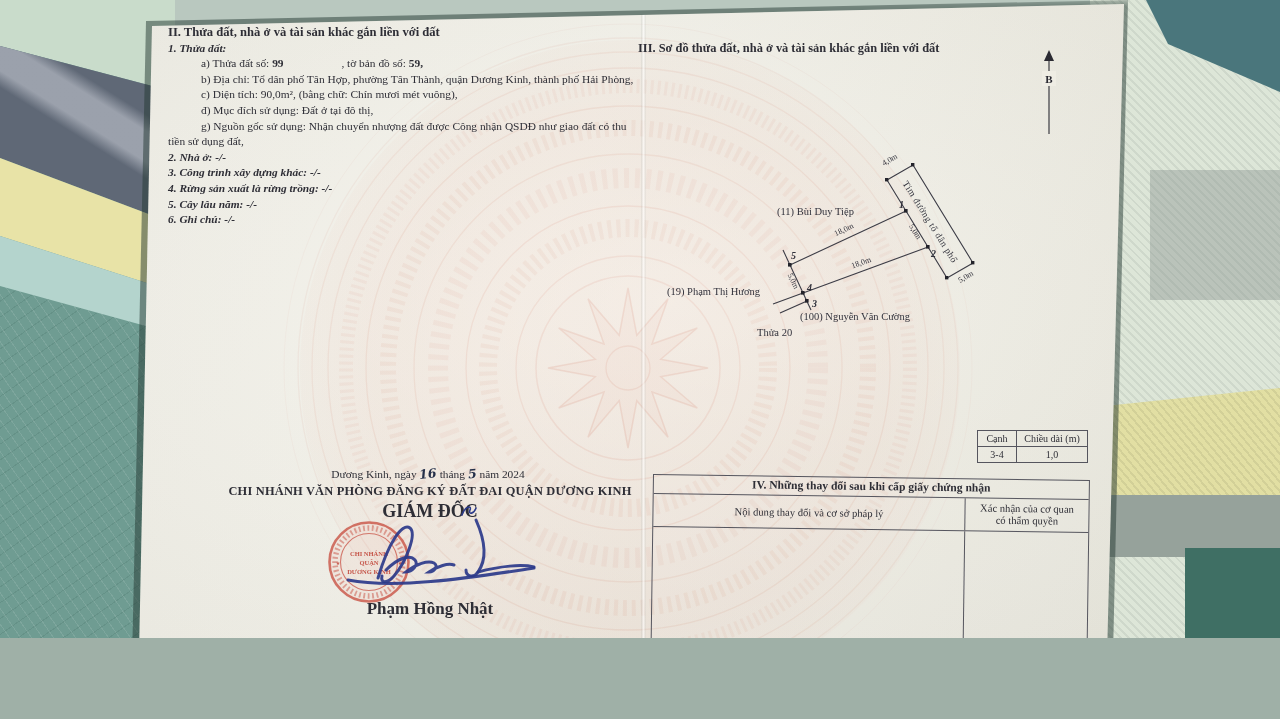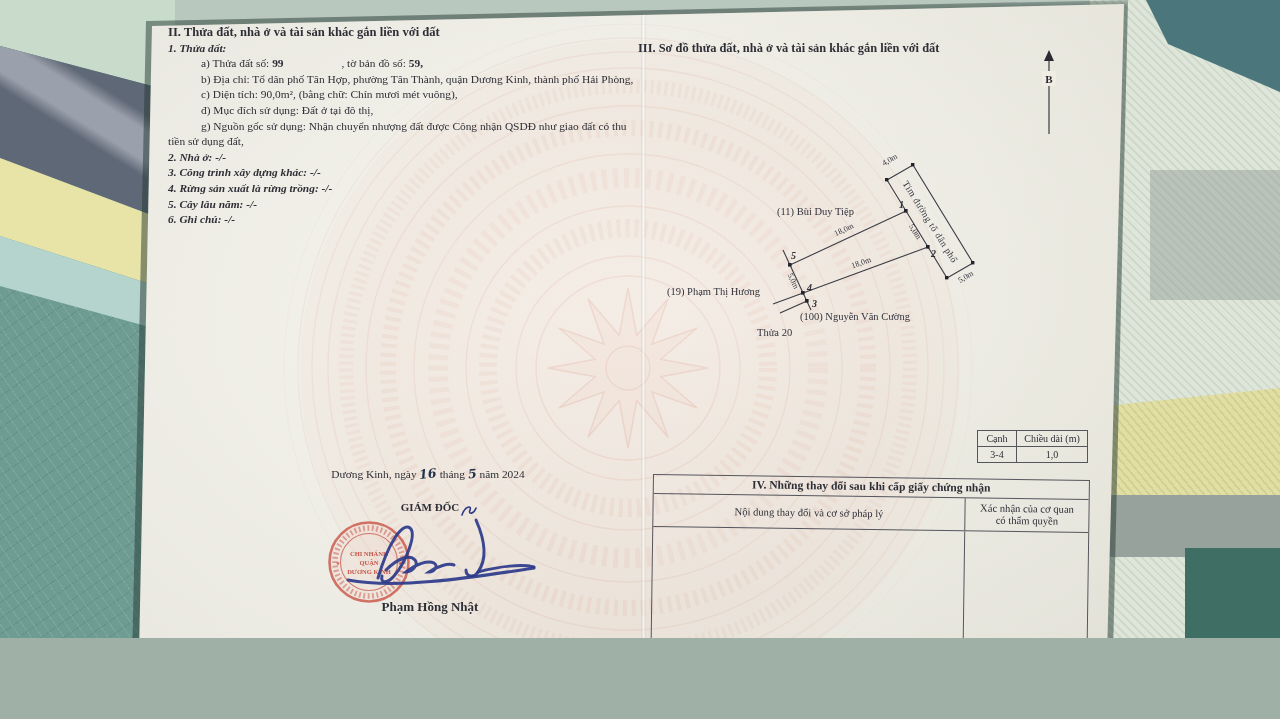--- a/index.html
+++ b/index.html
@@ -52,22 +52,22 @@
   .sec2 .h{font-size:12.6px;font-weight:bold;}
   .ind1{} .ind2{margin-left:33px;}
   .bi{font-weight:bold;font-style:italic;}
   .b{font-weight:bold;}
   .gap55{margin-left:55px;}
   .sec3-h{left:638px;top:31px;width:430px;font-size:12.4px;font-weight:bold;margin-top:10px;}
   .sign-date{left:248px;top:466px;width:360px;text-align:center;font-size:11.4px;}
   .hand{font-family:"DejaVu Serif",serif;font-style:italic;font-weight:bold;color:#25304a;
         display:inline-block;transform:rotate(-6deg);font-size:12.5px;}
   .office{left:205px;top:484px;width:450px;text-align:center;font-weight:bold;font-size:12.4px;letter-spacing:.2px;}
-  .role{left:205px;top:501px;width:450px;text-align:center;font-weight:bold;font-size:11px;}
-  .signer{left:330px;top:599px;width:200px;text-align:center;font-weight:bold;font-size:13px;}
+  .role{left:205px;top:501px;width:450px;text-align:center;font-weight:bold;font-size:18px;}
+  .signer{left:330px;top:599px;width:200px;text-align:center;font-weight:bold;font-size:17px;}
   .footer{left:162px;top:658px;font-size:11.4px;}
   .footer .hand{letter-spacing:1.5px;transform:rotate(-2deg);font-size:12px;}
   
   .edge-table{left:977px;top:430px;border-collapse:collapse;font-size:10px;color:#2e2e36;}
   .edge-table td,.edge-table th{border:1px solid #55555e;text-align:center;padding:0 2px;height:15px;font-weight:normal;}
   .edge-c1{width:34px;} .edge-c2{width:66px;margin-left:8px;}
   .t4{left:653px;top:474px;width:435px;height:200px;border:1px solid #55555e;color:#2e2e36;
       transform:rotate(.8deg);transform-origin:0 0;background:rgba(255,255,255,.06);}
   .t4-head{height:18px;line-height:18px;text-align:center;font-weight:bold;font-size:11.6px;border-bottom:1px solid #55555e;}
   .t4-sub{display:flex;height:32px;border-bottom:1px solid #55555e;font-size:10.6px;}
@@ -222,20 +222,21 @@
       </div>
     </div>
 
     <div class="abs sign-date doc-text">
       <span>Dương Kinh, ngày</span>
       <span class="hand">16</span>
       <span>tháng</span>
       <span class="hand">5</span>
       <span>năm 2024</span>
     </div>
+    <div class="abs office doc-text">CHI NHÁNH VĂN PHÒNG ĐĂNG KÝ ĐẤT ĐAI QUẬN DƯƠNG KINH</div>
     <div class="abs role doc-text">GIÁM ĐỐC</div>
     <svg class="abs" style="left:460px;top:503px;" width="18" height="16" viewBox="0 0 18 16">
       <path d="M2,12 C5,3 12,2 10,7 C8,12 14,11 16,5" fill="none" stroke="#2b3a8a" stroke-width="1.6" stroke-linecap="round"></path>
     </svg>
 
     <svg class="abs" style="left:326px;top:519px;opacity:.88;filter:blur(.3px);" width="86" height="86" viewBox="0 0 86 86">
       <circle cx="43" cy="43" r="39.5" fill="rgba(230,120,100,0.07)" stroke="rgba(196,62,48,.8)" stroke-width="2.6"></circle>
       <circle cx="43" cy="43" r="28.5" fill="none" stroke="rgba(196,62,48,.75)" stroke-width="1.1"></circle>
       <circle cx="43" cy="43" r="34" fill="none" stroke="rgba(196,62,48,.5)" stroke-width="5.5" stroke-dasharray="1.8 2.6"></circle>
       <text x="43" y="37" text-anchor="middle" font-size="6.5" font-weight="bold" fill="rgba(190,55,42,.95)">CHI NHÁNH</text>

